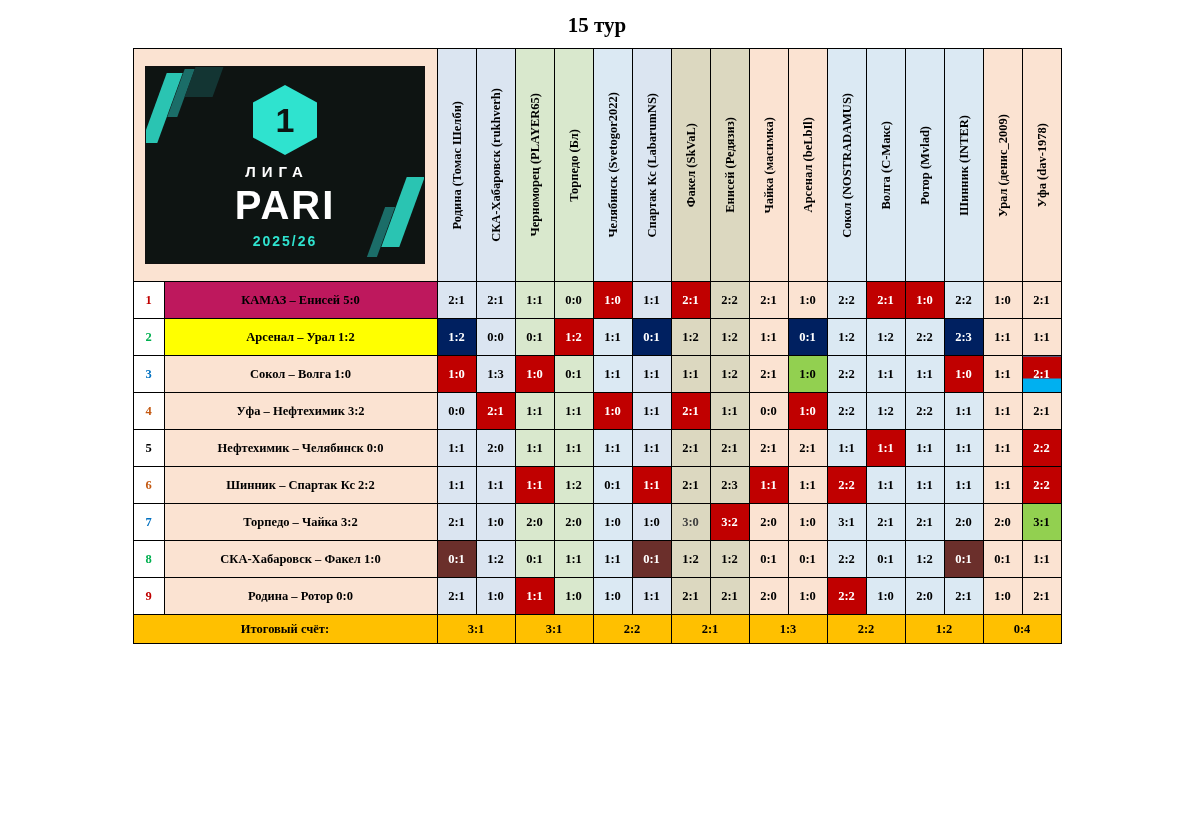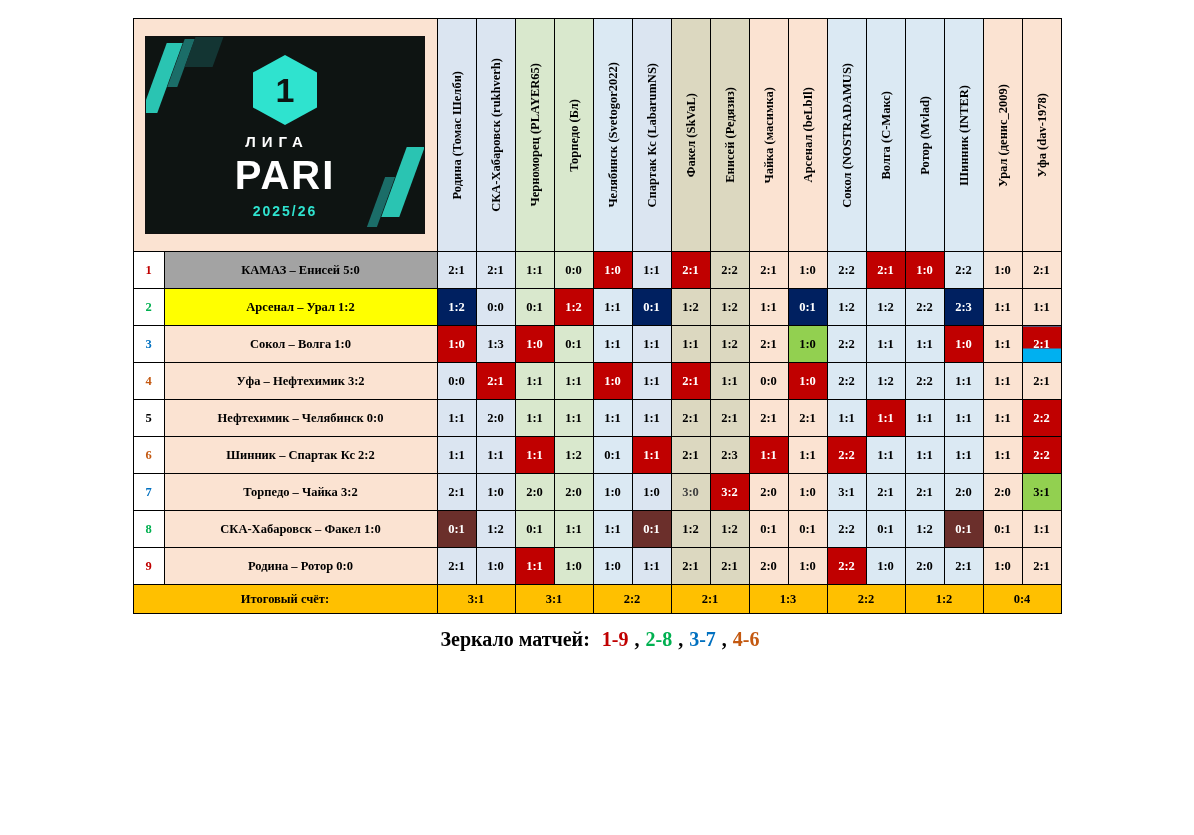--- a/index.html
+++ b/index.html
@@ -131,20 +131,21 @@
     font-weight:bold;
   }
   .mirror span{margin-left:6px;}
 </style>
 </head>
 <body>
 
 <div class="page">
 
   <div class="title">
+    <div>15 тур</div>
   </div>
 
   <table class="grid">
     <thead>
       <tr>
         <td class="logo-cell" colspan="2">
           <div class="logo-box">
             <div class="stripe d1"></div>
             <div class="stripe d2"></div>
             <div class="stripe d3"></div>
@@ -206,21 +207,21 @@
             <span class="vtxt">Урал (денис_2009)</span>
           </td>
         <td class="vhead" style="background:#fbe3d2">
             <span class="vtxt">Уфа (dav-1978)</span>
           </td>
       </tr>
     </thead>
     <tbody id="rows-body">
         <tr>
           <td class="numcell" style="color: rgb(192, 0, 0); background: rgb(255, 255, 255);">1</td>
-          <td class="matchcell" style="background: #a3a3a3; width: 272px;">КАМАЗ – Енисей  5:0</td>
+          <td class="matchcell" style="background: #be185d; width: 272px;">КАМАЗ – Енисей  5:0</td>
           <td class="scorecell" style="color: rgb(0, 0, 0); background: rgb(219, 229, 241);">2:1</td>
           <td class="scorecell" style="color: rgb(0, 0, 0); background: rgb(219, 229, 241);">2:1</td>
           <td class="scorecell" style="color: rgb(0, 0, 0); background: rgb(217, 232, 205);">1:1</td>
           <td class="scorecell" style="color: rgb(0, 0, 0); background: rgb(217, 232, 205);">0:0</td>
           <td class="scorecell" style="color: rgb(255, 255, 255); background: rgb(192, 0, 0);">1:0</td>
           <td class="scorecell" style="color: rgb(0, 0, 0); background: rgb(219, 229, 241);">1:1</td>
           <td class="scorecell" style="color: rgb(255, 255, 255); background: rgb(192, 0, 0);">2:1</td>
           <td class="scorecell" style="color: rgb(0, 0, 0); background: rgb(220, 216, 192);">2:2</td>
           <td class="scorecell" style="color: rgb(0, 0, 0); background: rgb(251, 227, 210);">2:1</td>
           <td class="scorecell" style="color: rgb(0, 0, 0); background: rgb(251, 227, 210);">1:0</td>
@@ -401,17 +402,14 @@
         <td colspan="2">2:1</td>
         <td colspan="2">1:3</td>
         <td colspan="2">2:2</td>
         <td colspan="2">1:2</td>
         <td colspan="2">0:4</td>
       </tr>
     </tfoot>
   </table>
 
 
-  <div class="mirror">
-    <span>Зеркало матчей:</span><span id="mirror-pairs"><span style="color: rgb(192, 0, 0);">1-9</span><span style="color: rgb(0, 0, 0);">,</span><span style="color: rgb(0, 176, 80);">2-8</span><span style="color: rgb(0, 0, 0);">,</span><span style="color: rgb(0, 112, 192);">3-7</span><span style="color: rgb(0, 0, 0);">,</span><span style="color: rgb(196, 89, 17);">4-6</span></span>
-  </div>
 
 </div>
 
 </body></html>

